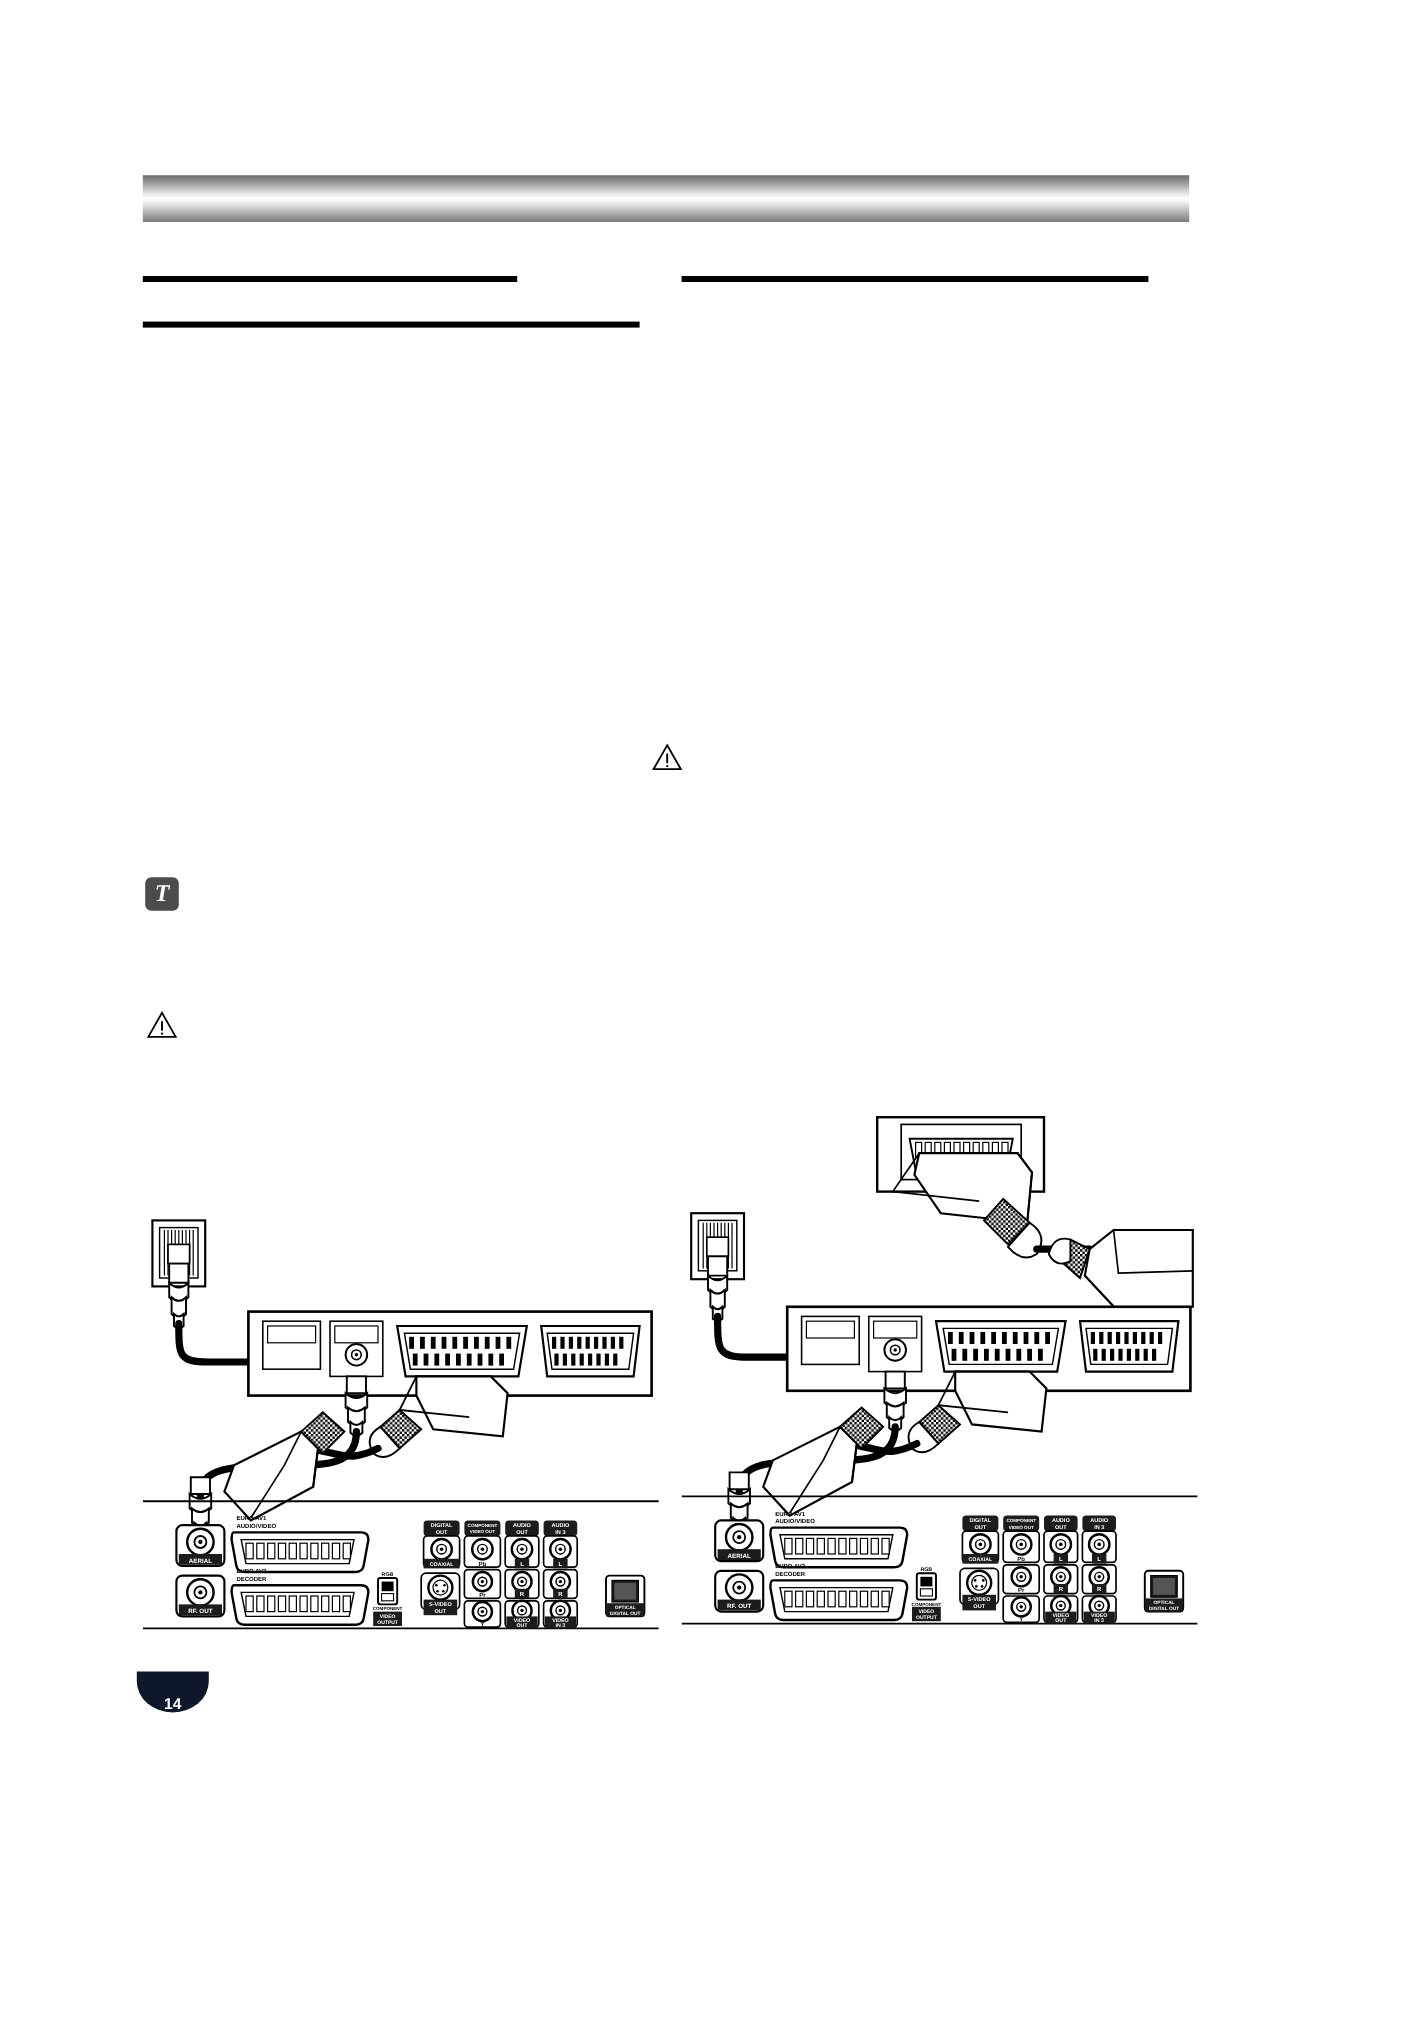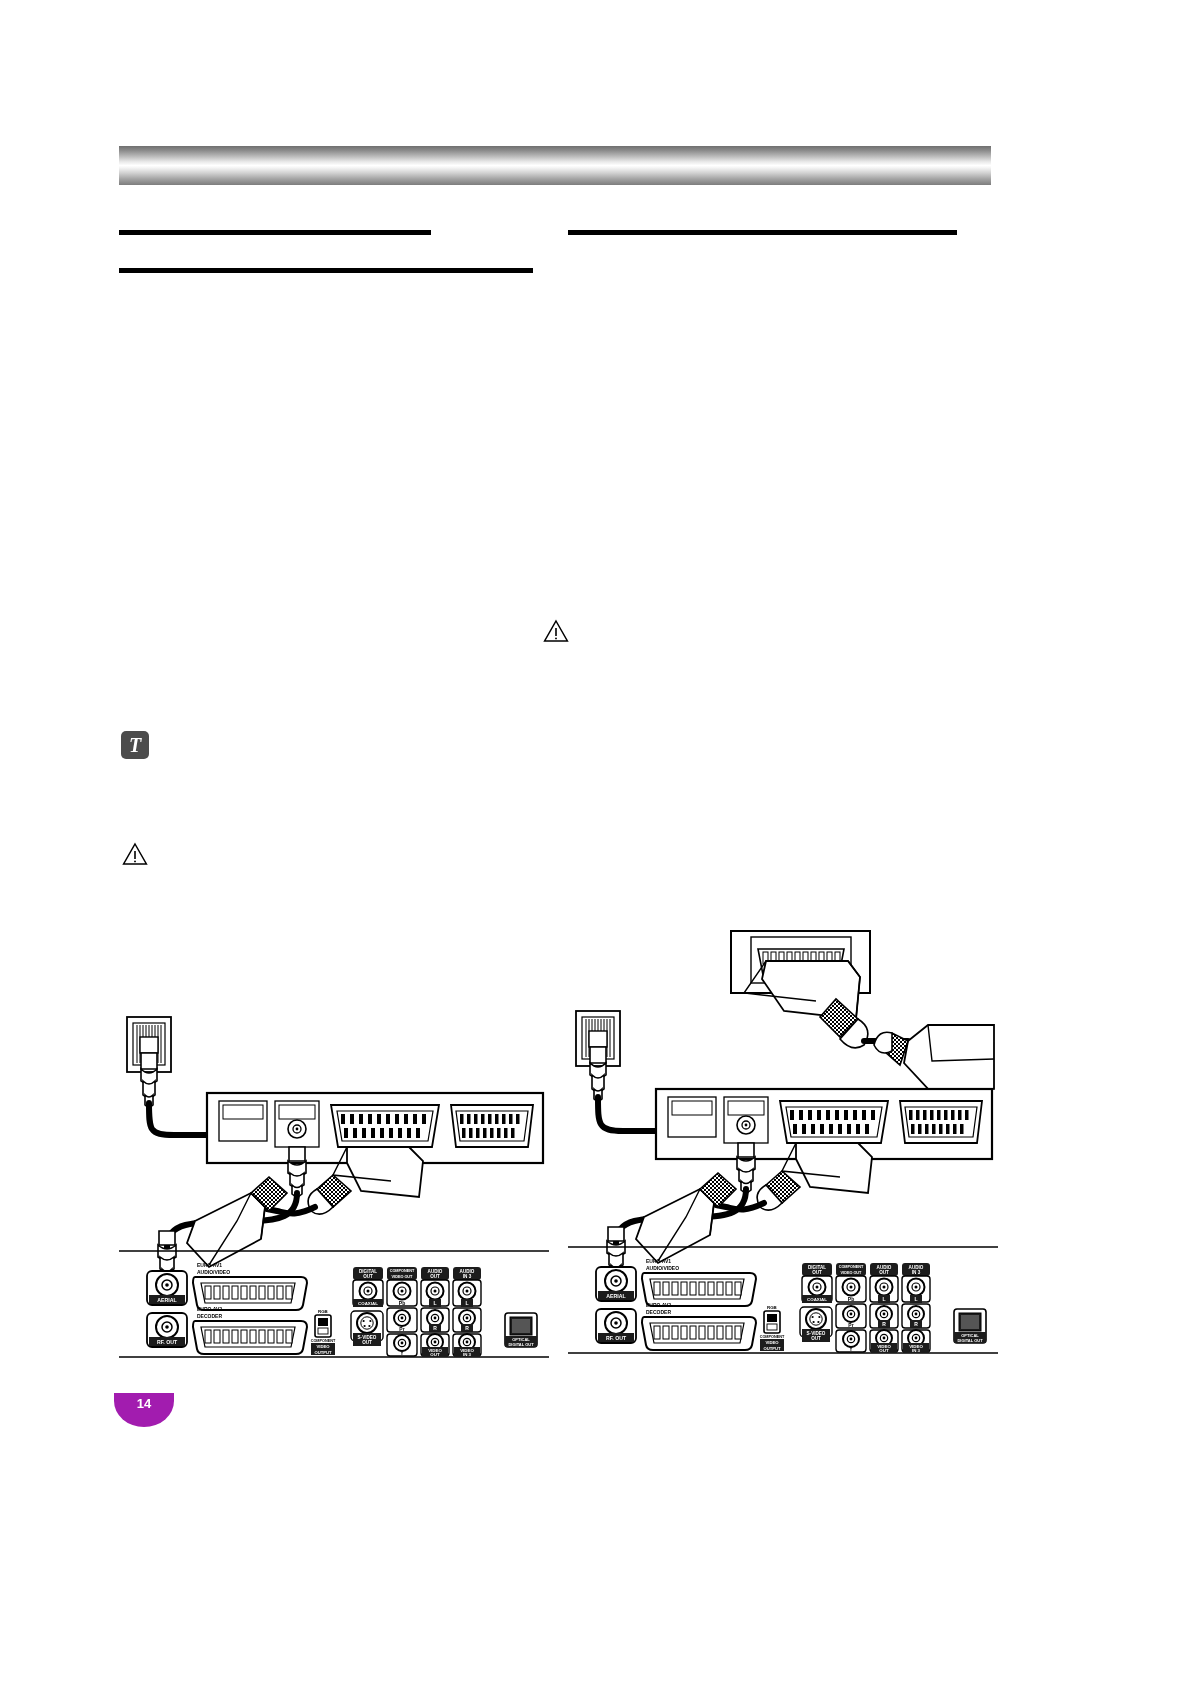--- a/index.html
+++ b/index.html
@@ -98,25 +98,25 @@
     width: 26px; height: 24px;
   }
   #caution-left  { left: 122px; top: 842px; }
   #caution-right { left: 543px; top: 619px; }
 
   
   #page-badge {
     position: absolute;
     left: 114px; top: 1393px;
     width: 60px; height: 34px;
-    background: #a21caf;
+    background: #0f172a;
     border-radius: 0 0 30px 30px / 0 0 26px 26px;
     color: #fff;
     font-size: 13px; font-weight: bold;
-    display: flex; align-items: flex-start; justify-content: center;
+    display: flex; align-items: flex-end; justify-content: center;
     padding-top: 3px;
   }
 
   
   .figure { position: absolute; }
   #fig-left  { left: 119px; top: 995px; width: 430px; height: 370px; }
   #fig-right { left: 568px; top: 925px; width: 430px; height: 440px; }
 
   svg { display: block; }
 </style>

